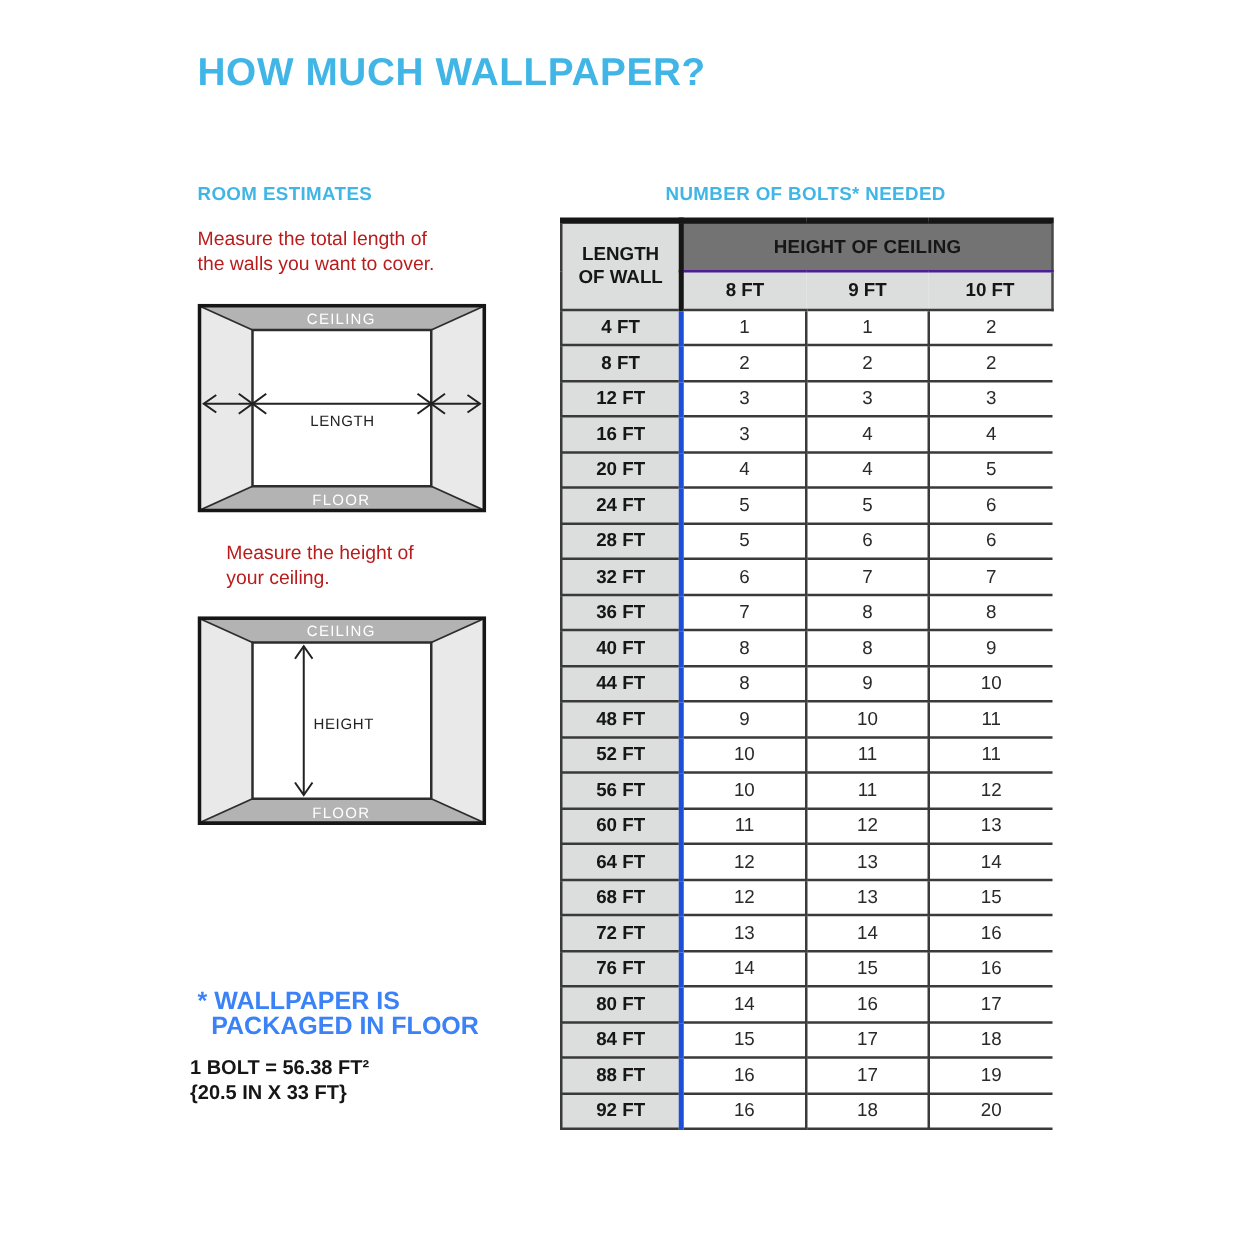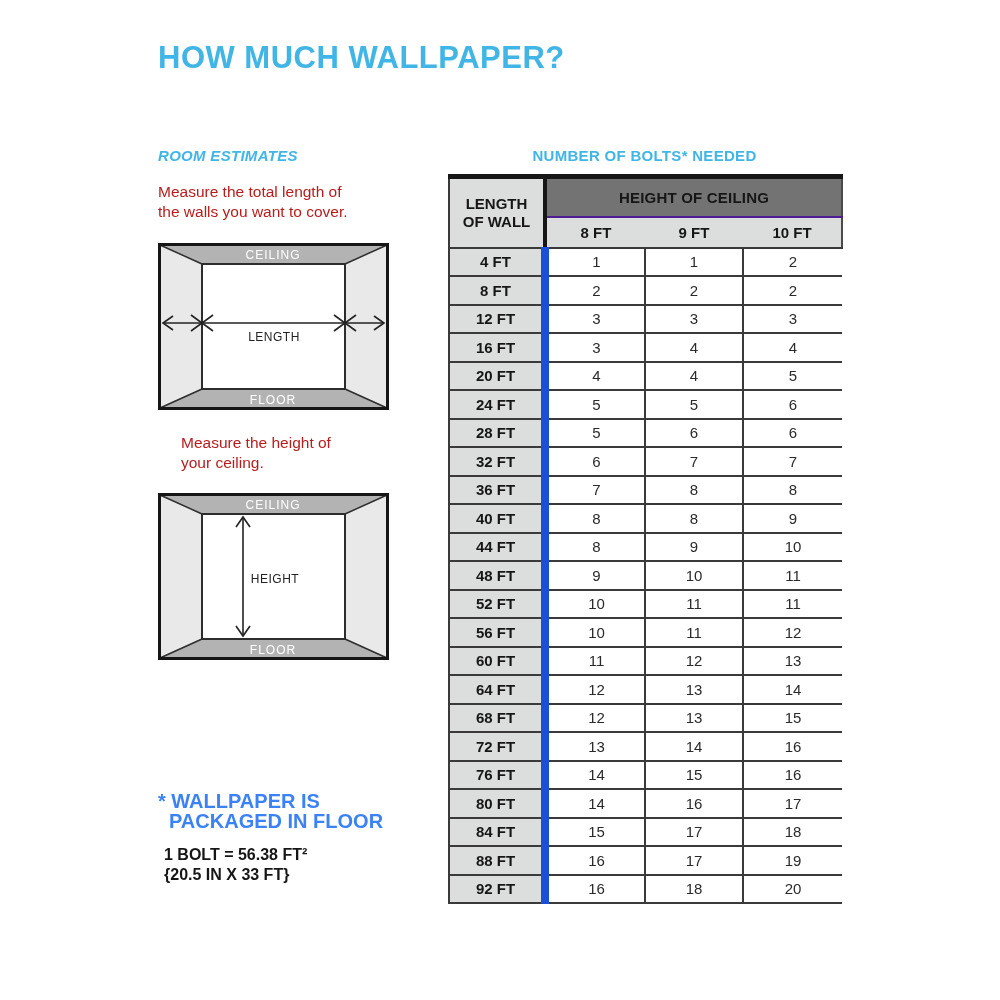--- a/index.html
+++ b/index.html
@@ -4,35 +4,35 @@
 <style>
   * { margin:0; padding:0; box-sizing:border-box; }
   html,body { width:1000px; height:1000px; background:#ffffff;
     font-family:"Liberation Sans", sans-serif; color:#1f1f1f; }
   .page { position:relative; width:1000px; height:1000px; overflow:hidden; background:#fff;border-radius:11px; }
 
   .page-title { position:absolute; left:158px; top:40px; font-size:31px; font-weight:bold;
     color:#41b6e6; letter-spacing:0.5px; }
 
   .section-heading { font-size:15px; font-weight:bold; color:#41b6e6; letter-spacing:0.3px; }
-  .left-heading { position:absolute; left:158px; top:147px;font-style:italic; }
+  .left-heading { position:absolute; left:158px; top:147px; }
 
   .step { position:absolute; left:158px; font-size:15.5px; line-height:19.5px; color:#b91c1c; }
   .step1 { top:182px; }
   .step2 { top:433px;margin-left:23px; }
   .step3 { top:684px; }
 
   .diagram { position:absolute; left:158px; }
   .diagram1 { top:243px; }
   .diagram2 { top:493px; }
 
   .footnote { position:absolute; left:158px; top:792px; font-size:20px; font-weight:bold;
     line-height:19.5px; color:#3b82f6; }
   .footnote .indent { padding-left:11px; }
-  .bolt-info { position:absolute; left:164px; top:845px; font-size:16px; font-weight:bold;
+  .bolt-info { position:absolute; left:152px; top:845px; font-size:16px; font-weight:bold;
     line-height:20px; color:#161616; }
 
   .table-wrap { position:absolute; left:448px; top:147px; width:393px; }
   .table-caption { text-align:center; margin-bottom:10px; }
 
   table { border-collapse:collapse; width:393px; table-layout:fixed;
     border-top:5px solid #161616; }
   col.c1 { width:96px; } col.c2 { width:100px; } col.c3 { width:98px; } col.c4 { width:99px; }
 
   th, td { font-size:15px; text-align:center; vertical-align:middle; padding:0; }
@@ -40,21 +40,21 @@
   thead .corner { background:#dcdddd; border-left:2px solid #3a3a3a; border-right:4px solid #161616;
     border-bottom:2px solid #3a3a3a; font-weight:bold; font-size:15px; line-height:18px; color:#161616; }
   thead .span-h { background:#737373; height:40px; font-weight:bold; color:#161616;
     border-bottom:2px solid #4c1d95; border-right:2px solid #4a4a4a; letter-spacing:0.2px; }
   thead .sub-row th { background:#dcdddd; height:31px; font-weight:bold; color:#161616;
     border-bottom:2px solid #3a3a3a; }
   thead .sub-row th:last-child { border-right:2px solid #4a4a4a; }
 
   tbody tr { height:28.5px; }
   tbody th.wall { background:#dcdddd; font-weight:bold; color:#161616;
-    border-left:2px solid #3a3a3a; border-right:8px solid #1d4ed8; border-bottom:2px solid #3a3a3a; }
+    border-left:2px solid #3a3a3a; border-right:4px solid #1d4ed8; border-bottom:2px solid #3a3a3a; }
   tbody td { color:#2a2a2a; border-right:2px solid #3a3a3a; border-bottom:2px solid #3a3a3a;
     background:#fff; }
   tbody td:last-child { border-right:none; }
 
   svg text { font-family:"Liberation Sans", sans-serif; }
 </style>
 </head>
 <body>
 
 <div class="page">

